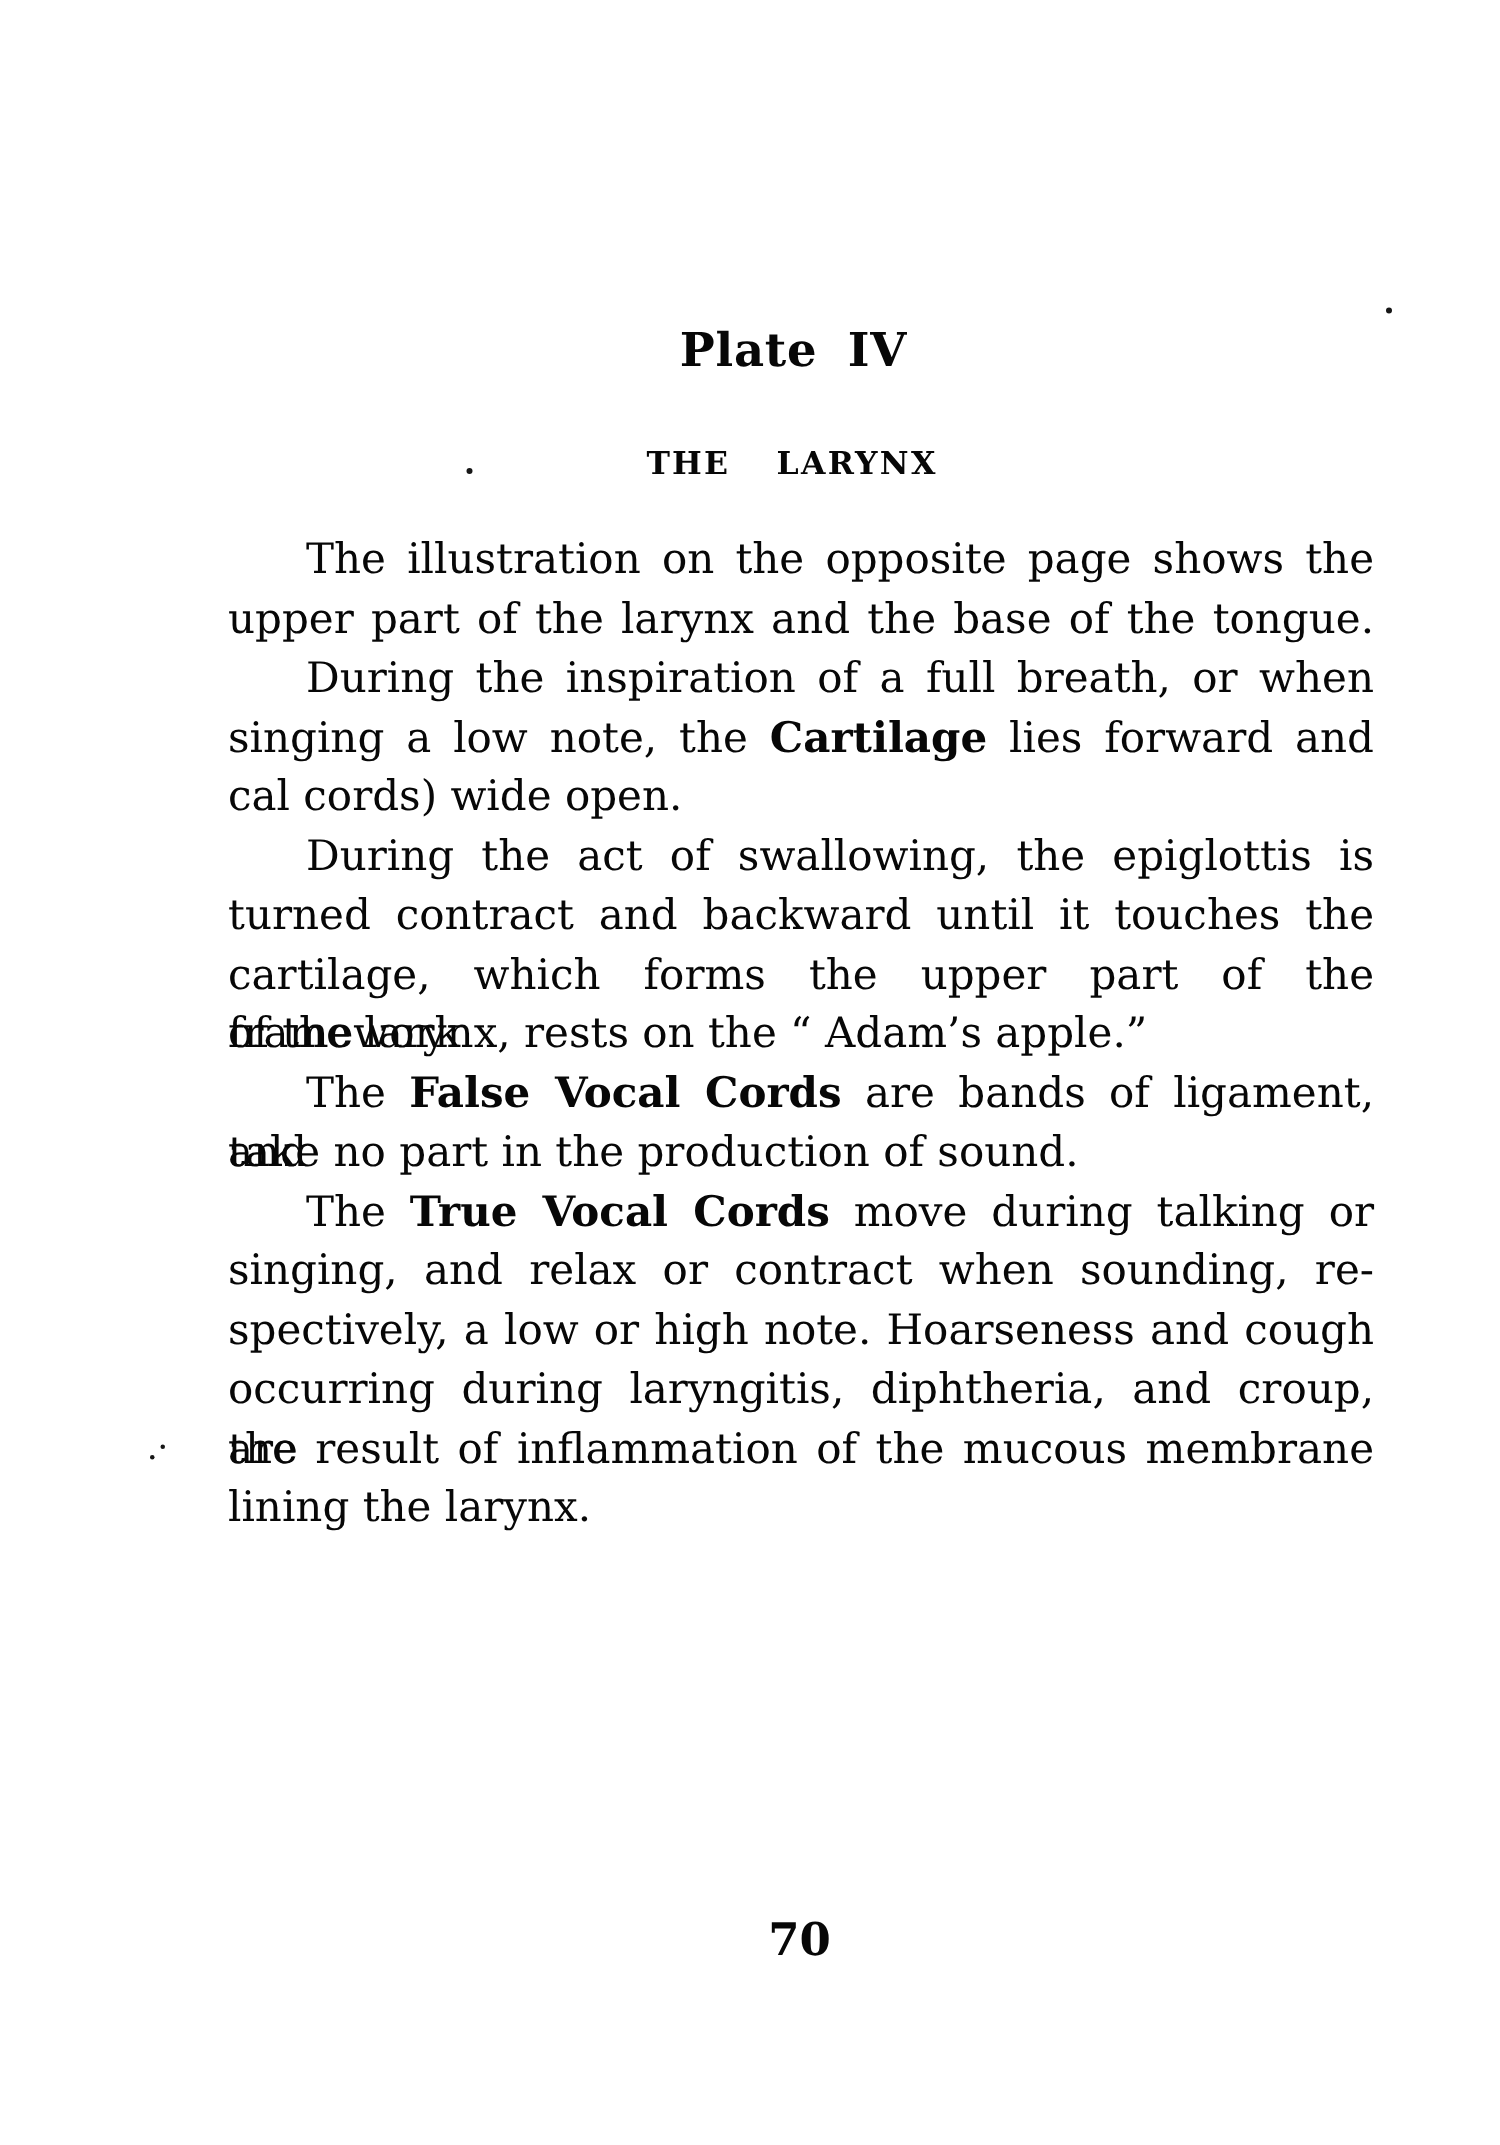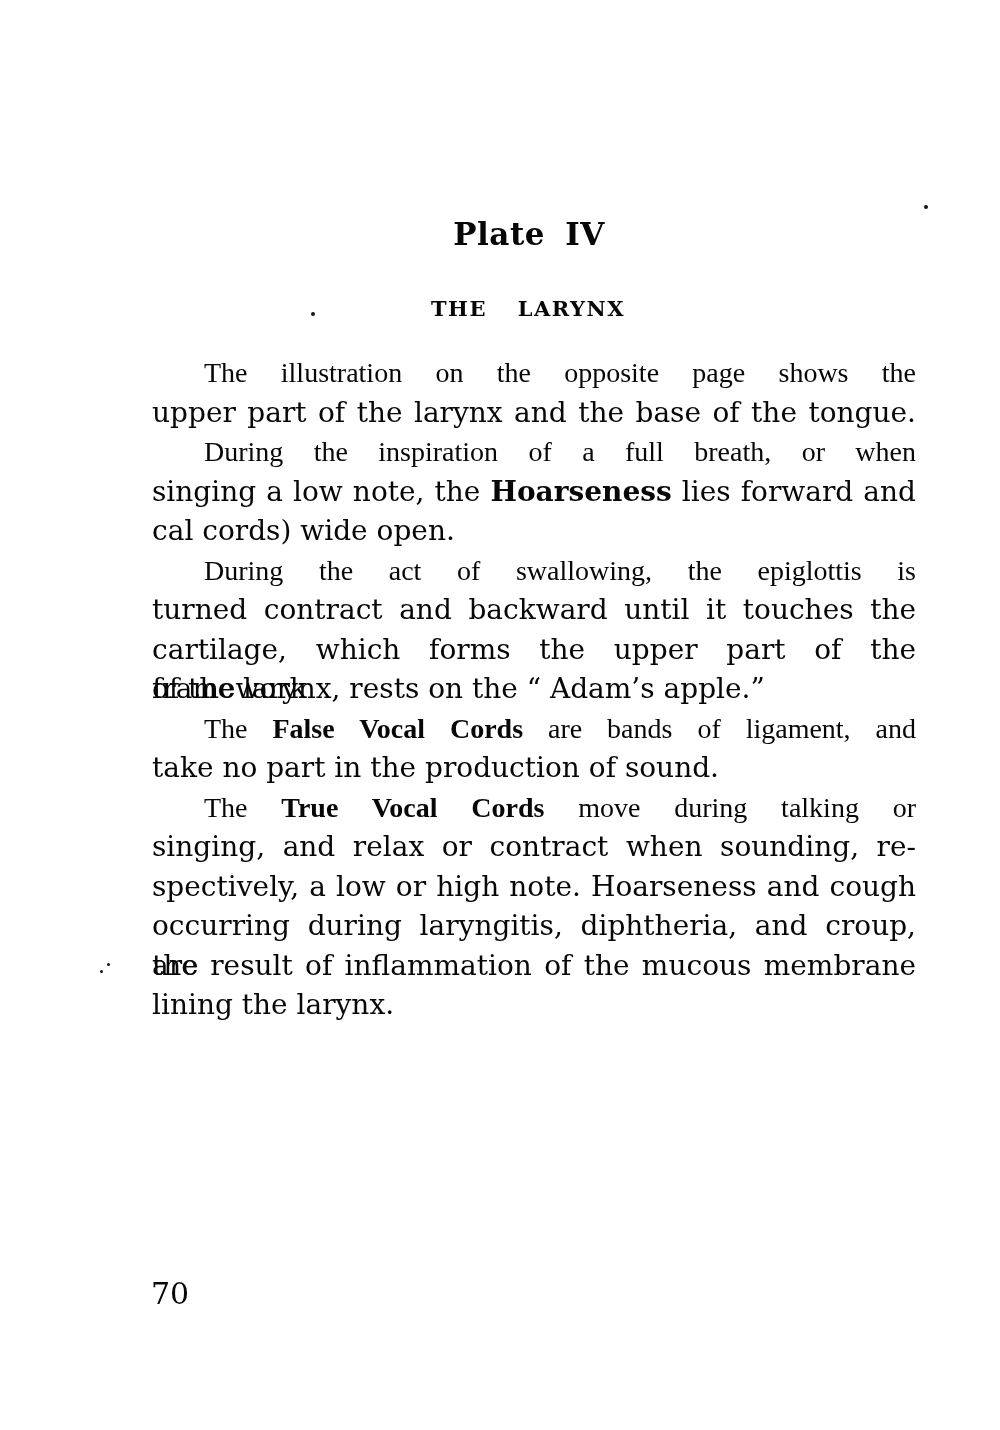--- a/index.html
+++ b/index.html
@@ -49,30 +49,32 @@
     width: 764px;
     font-size: 28px;
   }
   .line {
     line-height: 39.5px;
     height: 39.5px;
     overflow: visible;
   }
   .line.j { text-align: justify; text-align-last: justify; }
   .line.l { text-align: left; text-align-last: left; }
-  .line.indent { text-indent: 52px; font-family: Liberation Serif, serif; }
+  .line.indent { text-indent: 52px; }
   .b { font-weight: bold; }
   .pagenum {
     position: absolute;
     top: 1277px;
     left: 151px;
     width: 764px;
+    text-align: center;
     font-size: 30px;
     line-height: 34px;
     font-feature-settings: "onum" 1;
+    font-weight: bold;
   }
   .speck {
     position: absolute;
     background: #161616;
     border-radius: 50%;
   }
   .speck.s1 { left: 924px; top: 205px; width: 4px; height: 4px; }
   .speck.s2 { left: 311px; top: 312px; width: 4px; height: 4px; }
   .speck.s3 { left: 100px; top: 970px; width: 3px; height: 3px;
               box-shadow: 7px -7px 0 0 #161616; }
@@ -85,21 +87,21 @@
 
   <div class="title">THE LARYNX</div>
 
   <div class="body-text" id="textblock">
       <div>
         <div class="line j indent"><span>The illustration on the opposite page shows the</span></div>
         <div class="line j"><span>upper part of the larynx and the base of the tongue.</span></div>
       </div>
       <div>
         <div class="line j indent"><span>During the inspiration of a full breath, or when</span></div>
-        <div class="line j"><span>singing a low note, the </span><span class="b">Hoarseness</span><span> lies forward and</span></div>
+        <div class="line j"><span>singing a low note, the </span><span class="b">Cartilage</span><span> lies forward and</span></div>
         <div class="line l"><span>cal cords) wide open.</span></div>
       </div>
       <div>
         <div class="line j indent"><span>During the act of swallowing, the epiglottis is</span></div>
         <div class="line j"><span>turned contract and backward until it touches the</span></div>
         <div class="line j"><span>cartilage, which forms the upper part of the framework</span></div>
         <div class="line l"><span>of the larynx, rests on the “ Adam’s apple.”</span></div>
       </div>
       <div>
         <div class="line j indent"><span>The </span><span class="b">False Vocal Cords</span><span> are bands of ligament, and</span></div>

